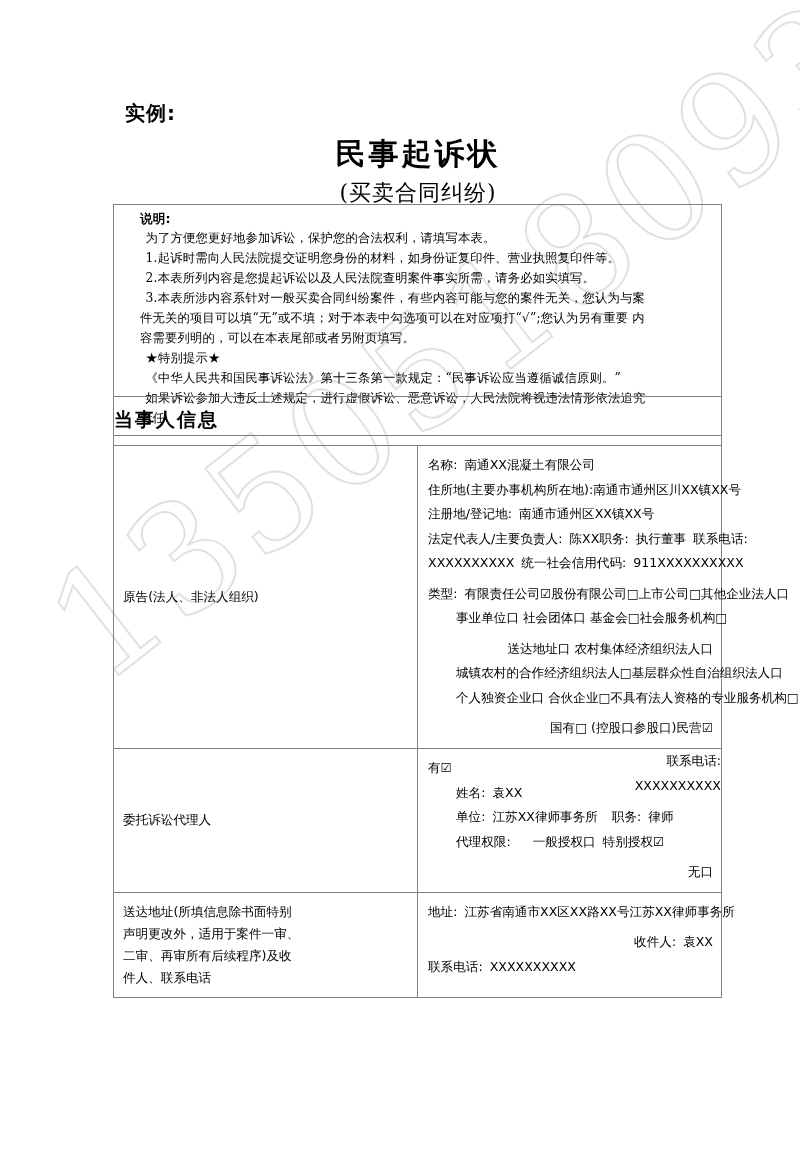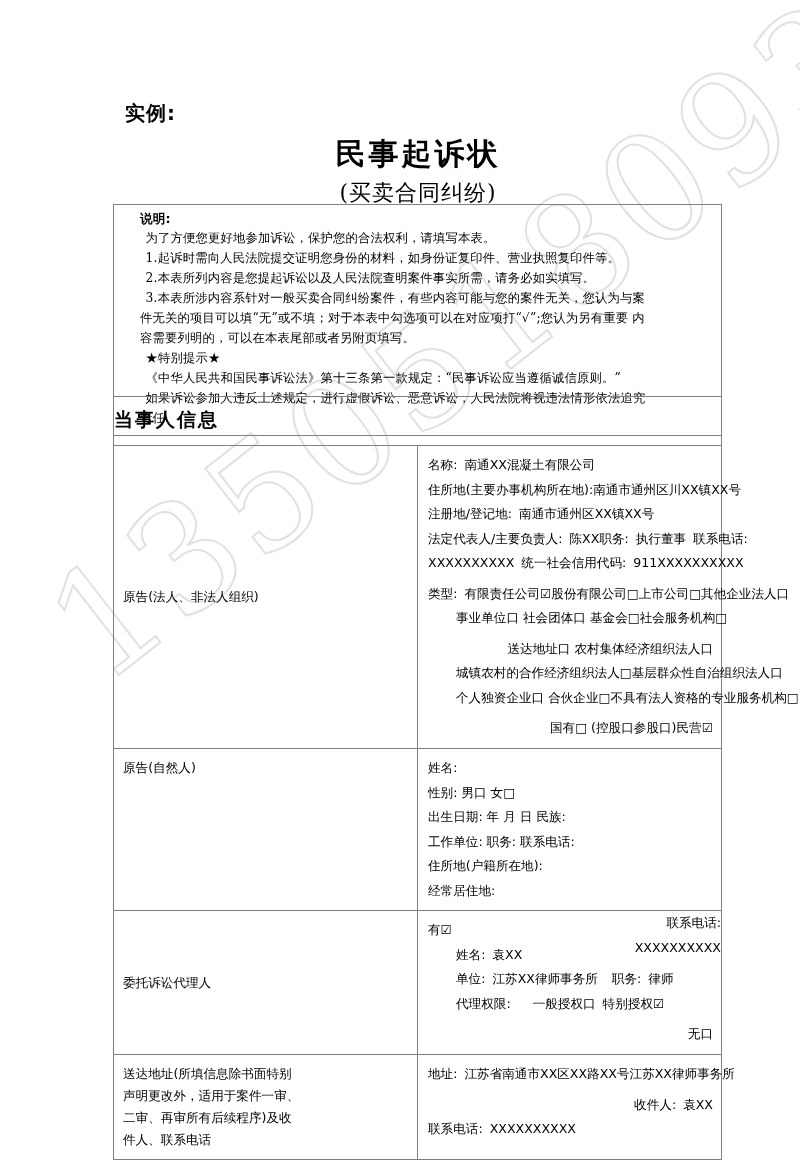--- a/index.html
+++ b/index.html
@@ -233,31 +233,20 @@
         </div>
         <div class="row indent-1">
           <span>个人独资企业</span><span class="cb">口</span><span> 合伙企业</span><span class="cb">□</span><span>不具有法人资格的专业服务机构</span><span class="cb">□</span>
         </div>
         <div class="row indent-1 gap-top">
           <span>国有</span><span class="cb">□</span><span> (控股</span><span class="cb">口</span><span>参股</span><span class="cb">口</span><span>)民营</span><span class="cb">☑</span>
         </div>
       </td>
     </tr>
 
-    <tr>
-      <td class="label-col">原告(自然人)</td>
-      <td class="value-col">
-        <div class="row">姓名:</div>
-        <div class="row">性别:  男口 女□</div>
-        <div class="row">出生日期:     年    月    日        民族:</div>
-        <div class="row">工作单位:        职务:          联系电话:</div>
-        <div class="row">住所地(户籍所在地):</div>
-        <div class="row">经常居住地:</div>
-      </td>
-    </tr>
 
     <tr>
       <td class="label-col vmid">委托诉讼代理人</td>
       <td class="value-col agent-phone-wrap">
         <div class="agent-phone">
           <div>联系电话:</div>
           <div>XXXXXXXXXX</div>
         </div>
         <div class="row">
           <span>有</span><span class="cb">☑</span>

